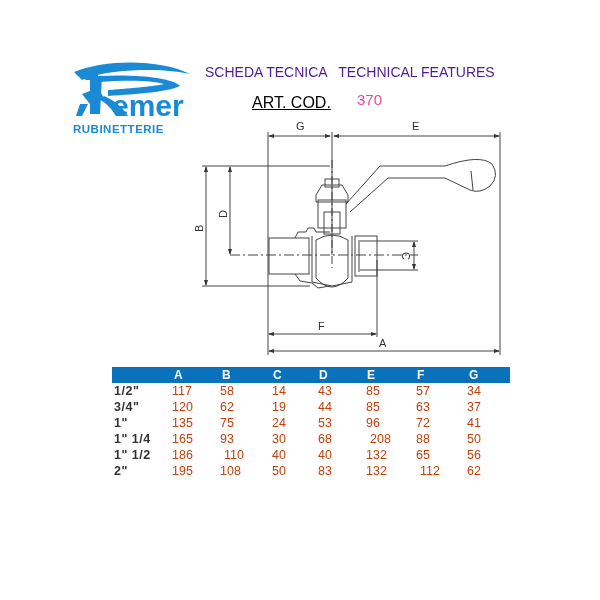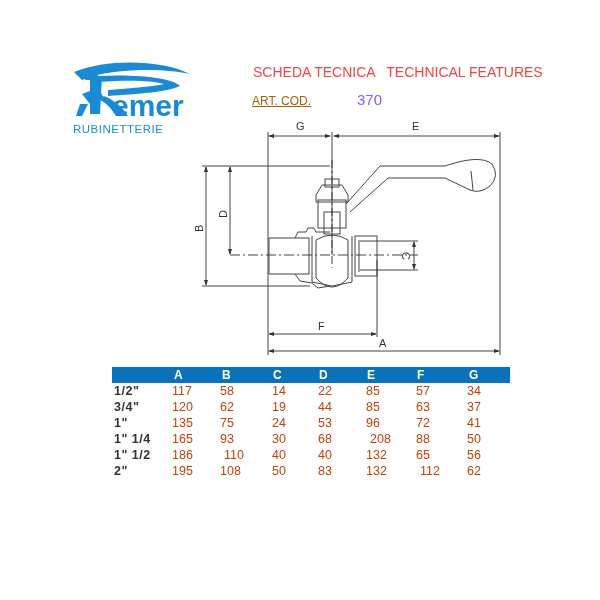--- a/index.html
+++ b/index.html
@@ -1,21 +1,21 @@
 <!DOCTYPE html>
 <html><head>
 <meta charset="utf-8">
 <style>
   html, body { margin: 0; padding: 0; background: #ffffff; }
   body { width: 600px; height: 600px; position: relative; overflow: hidden; font-family: "Liberation Sans", sans-serif; color: #222; }
   .logo { position: absolute; left: 68px; top: 58px; width: 130px; height: 80px; }
-  .logo-sub { position: absolute; left: 73px; top: 123px; font-size: 11.5px; letter-spacing: 0.5px; color: #1a8ad4; font-weight: normal; }
-  .title { position: absolute; left: 205px; top: 64px; font-size: 14px; color: #ef4444; white-space: pre; margin-left: 48px; }
-  .art-label { position: absolute; left: 252px; top: 94px; font-size: 12px; color: #a16207; text-decoration: underline; }
-  .art-value { position: absolute; left: 357px; top: 91px; font-size: 15px; color: #8b5cf6; }
+  .logo-sub { position: absolute; left: 73px; top: 123px; font-size: 11.5px; letter-spacing: 0.5px; color: #1a8ad4; font-weight: bold; }
+  .title { position: absolute; left: 205px; top: 64px; font-size: 14px; color: #4c1d95; white-space: pre; }
+  .art-label { position: absolute; left: 252px; top: 94px; font-size: 16px; color: #000000; text-decoration: underline; }
+  .art-value { position: absolute; left: 357px; top: 91px; font-size: 15px; color: #ec4899; }
   .drawing { position: absolute; left: 0; top: 0; width: 600px; height: 600px; }
   .dim { font-family: "Liberation Sans", sans-serif; font-size: 11px; fill: #333; }
   .tbl { position: absolute; left: 112px; top: 367px; width: 398px; }
   .thead { height: 16px; background: #0a72bb; position: relative; }
   .thead span { position: absolute; top: 1px; font-weight: bold; font-size: 12px; color: #ffffff; }
   .trow { height: 16px; position: relative; font-size: 12.5px; }
   .trow span { position: absolute; top: 1px; color: #c2410c; }
   .trow .size { left: 2px; font-weight: bold; letter-spacing: 0.5px; color: #333; }
 </style>
 </head>
@@ -114,21 +114,21 @@
     <span style="left:255px">E</span>
     <span style="left:305px">F</span>
     <span style="left:357px">G</span>
   </div>
 
   <div class="trow">
     <span class="size">1/2"</span>
     <span style="left:60px">117</span>
     <span style="left:108px">58</span>
     <span style="left:160px">14</span>
-    <span style="left:206px">22</span>
+    <span style="left:206px">43</span>
     <span style="left:254px">85</span>
     <span style="left:304px">57</span>
     <span style="left:355px">34</span>
   </div>
   <div class="trow">
     <span class="size">3/4"</span>
     <span style="left:60px">120</span>
     <span style="left:108px">62</span>
     <span style="left:160px">19</span>
     <span style="left:206px">44</span>

